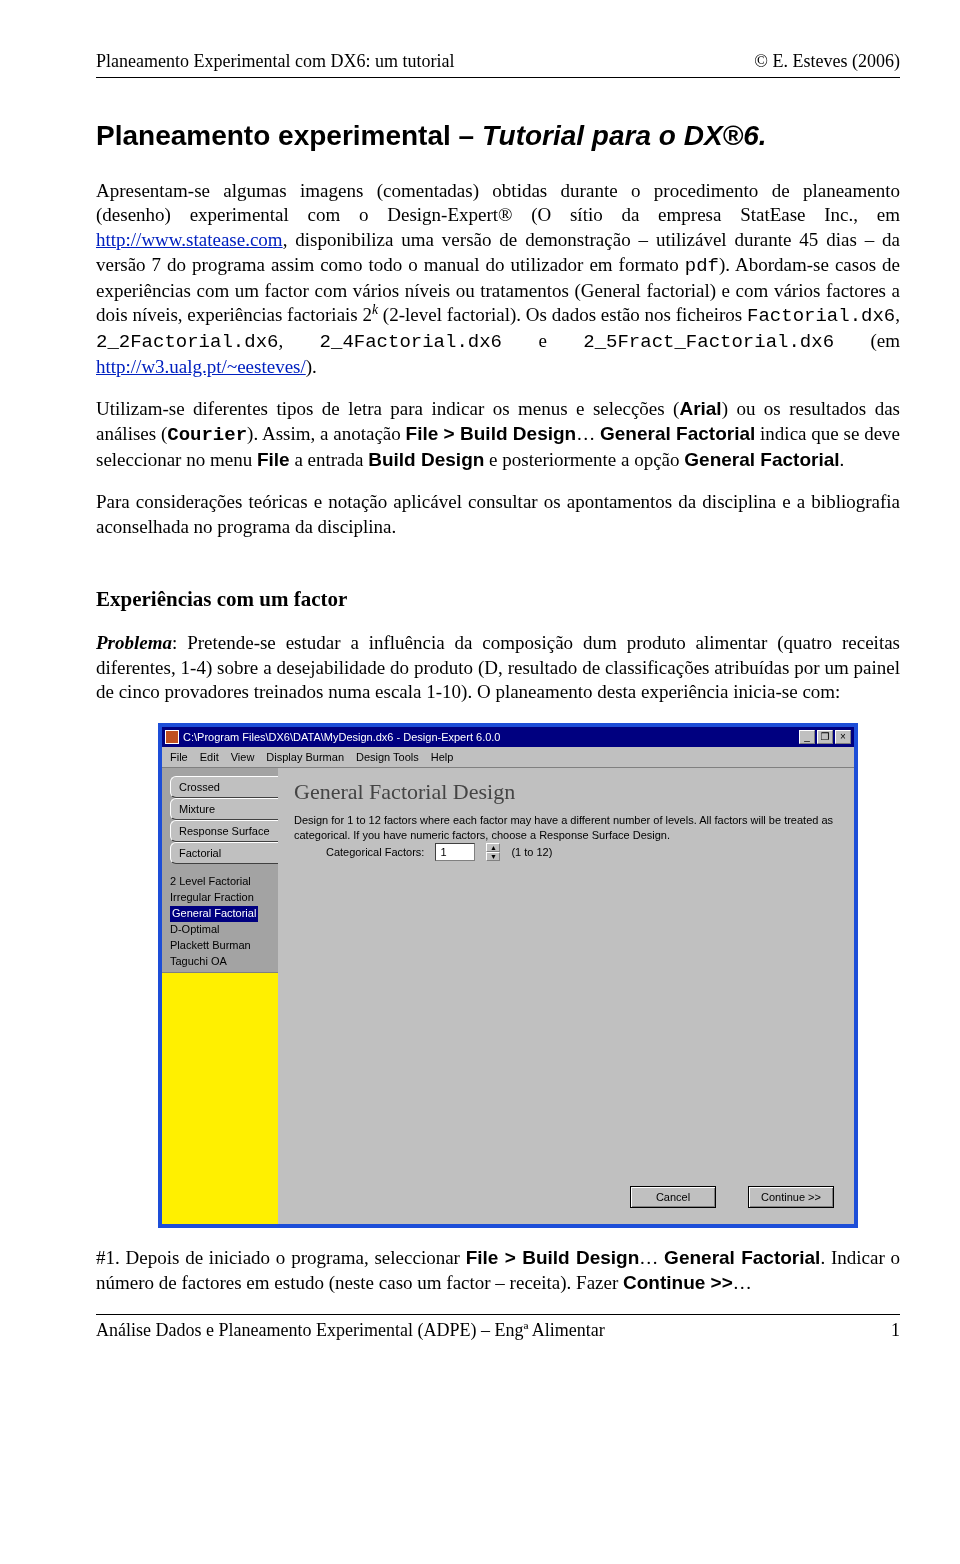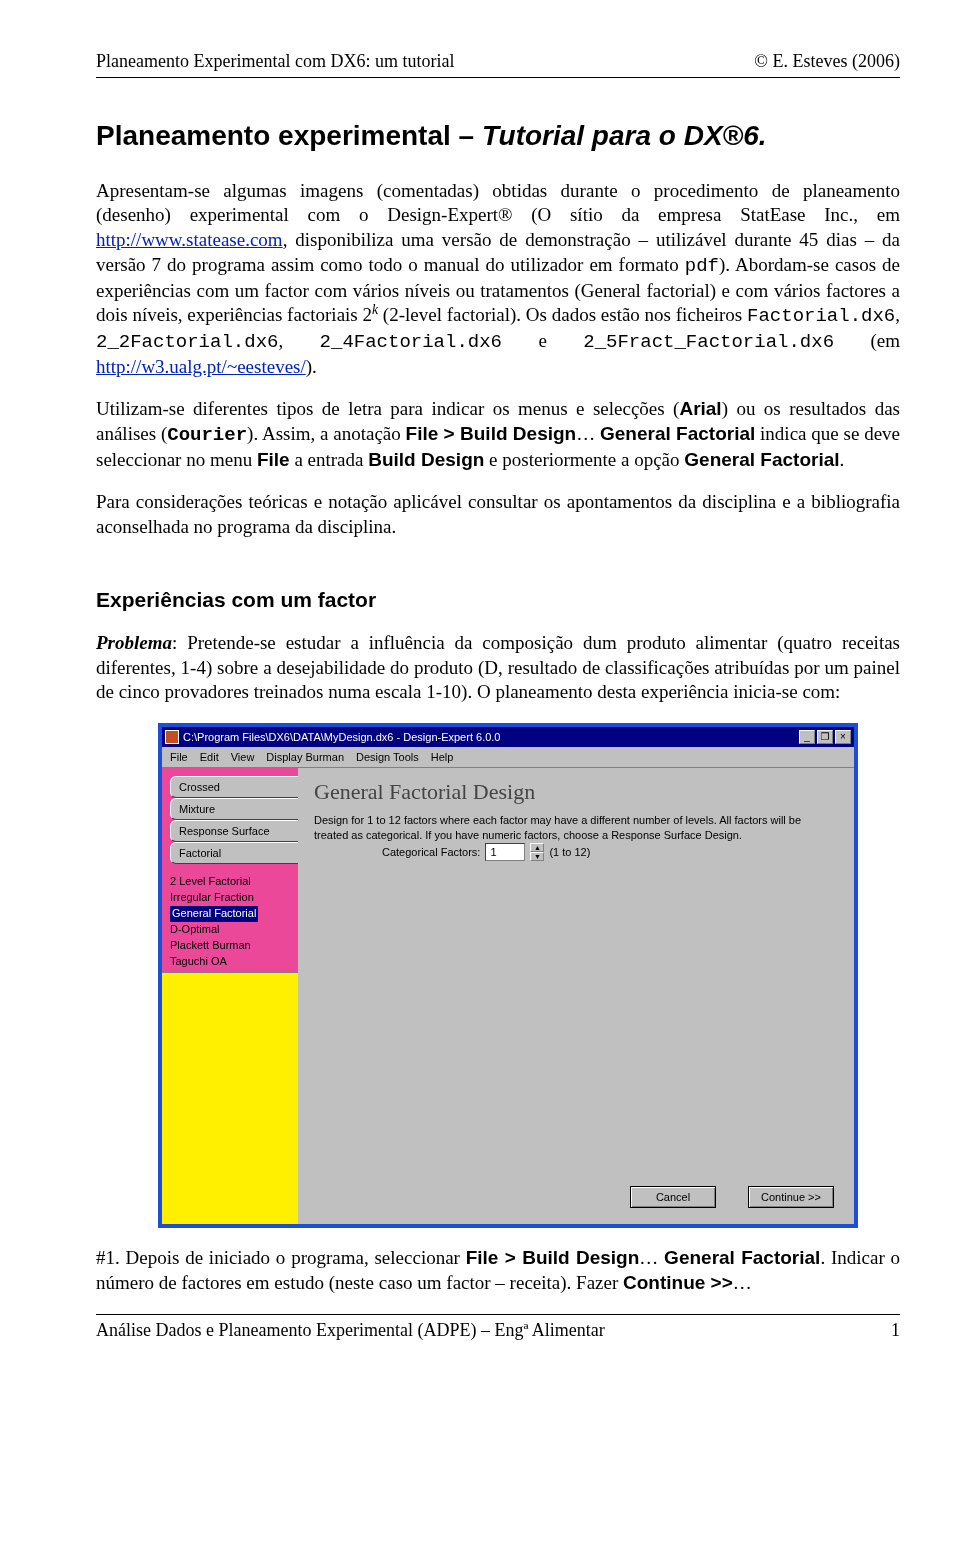--- a/index.html
+++ b/index.html
@@ -16,21 +16,21 @@
     display: flex; justify-content: space-between;
     font-size: 18px; margin-bottom: 4px;
   }
   hr.topline { border: none; border-top: 1px solid #000; margin-bottom: 40px; }
   h1 {
     font-family: Arial, Helvetica, sans-serif;
     font-weight: bold; font-size: 28px; margin-bottom: 24px;
   }
   h1 .ital { font-style: italic; }
   h2 {
-    font-family: Liberation Sans, sans-serif;
+    font-family: Liberation Serif, serif;
     font-weight: bold; font-size: 21px; margin: 46px 0 18px;
   }
   p { margin: 15px 0 18px; text-align: justify; }
   a { color: #0020c0; text-decoration: underline; }
   .arial { font-family: Arial, Helvetica, sans-serif; font-weight: bold; }
   .mono { font-family: "Courier New", Courier, monospace; }
   .bold { font-weight: bold; }
   .ital { font-style: italic; }
   sup.k { font-size: 0.72em; font-style: italic; vertical-align: super; line-height: 0; }
 
@@ -53,21 +53,21 @@
     border-top-color:#fff; border-left-color:#fff; margin-left: 2px;
     display:flex; align-items:center; justify-content:center; color:#000; font-size:10px; line-height:1;
   }
   .menubar {
     background: #c0c0c0; display: flex; gap: 12px; padding: 3px 8px;
     border-bottom: 1px solid #808080; font-size: 11px;
   }
   .workarea { display: flex; background: #c0c0c0; height: 456px; }
 
   .tabstrip {
-    width: 136px; background: #ec4899; padding: 8px 0 0 0;
+    width: 116px; background: #a3a3a3; padding: 8px 0 0 0;
     display: flex; flex-direction: column; gap: 2px; position: relative;
   }
   .tab {
     margin-left: 8px; height: 22px; background: #c0c0c0;
     border: 1px solid #404040; border-right: none;
     border-top-color:#fff; border-left-color:#fff;
     border-top-left-radius: 6px; border-bottom-left-radius: 6px;
     font-size: 11px; color:#000; display:flex; align-items:center; padding-left:8px;
   }
   .sublist {
@@ -75,21 +75,21 @@
   }
   .sublist .sel { background:#000080; color:#fff; padding: 0 2px; display:inline-block; }
   .yellowbox { flex:1; margin-top:auto; height: 228px; background:#fff000; border-top:1px solid #808080; }
   .tabstrip .upper { flex:0 0 auto; }
 
   .rightpane { flex:1; background:#c0c0c0; padding: 10px 16px 8px 16px; display:flex; flex-direction:column; }
   .rp-title {
     font-family: "Times New Roman", serif; font-size: 22px; color:#444; margin-bottom: 6px;
   }
   .rp-desc { font-size: 11px; color:#000; max-width: 560px; line-height:1.35; }
-  .ctrlrow { display:flex; align-items:center; gap:5px; font-size:11px; margin-left: 68px; }
+  .ctrlrow { display:flex; align-items:center; gap:11px; font-size:11px; margin-left: 32px; }
   .numbox {
     width: 40px; height: 18px; background:#fff; border:1px solid #808080;
     border-top-color:#404040; border-left-color:#404040; display:flex; align-items:center; padding:0 4px;
   }
   .spinbtn {
     width:14px; height:18px; display:flex; flex-direction:column;
   }
   .spinbtn div {
     flex:1; background:#c0c0c0; border:1px solid #808080; border-top-color:#fff; border-left-color:#fff;
     display:flex; align-items:center; justify-content:center; font-size:7px; line-height:1;

